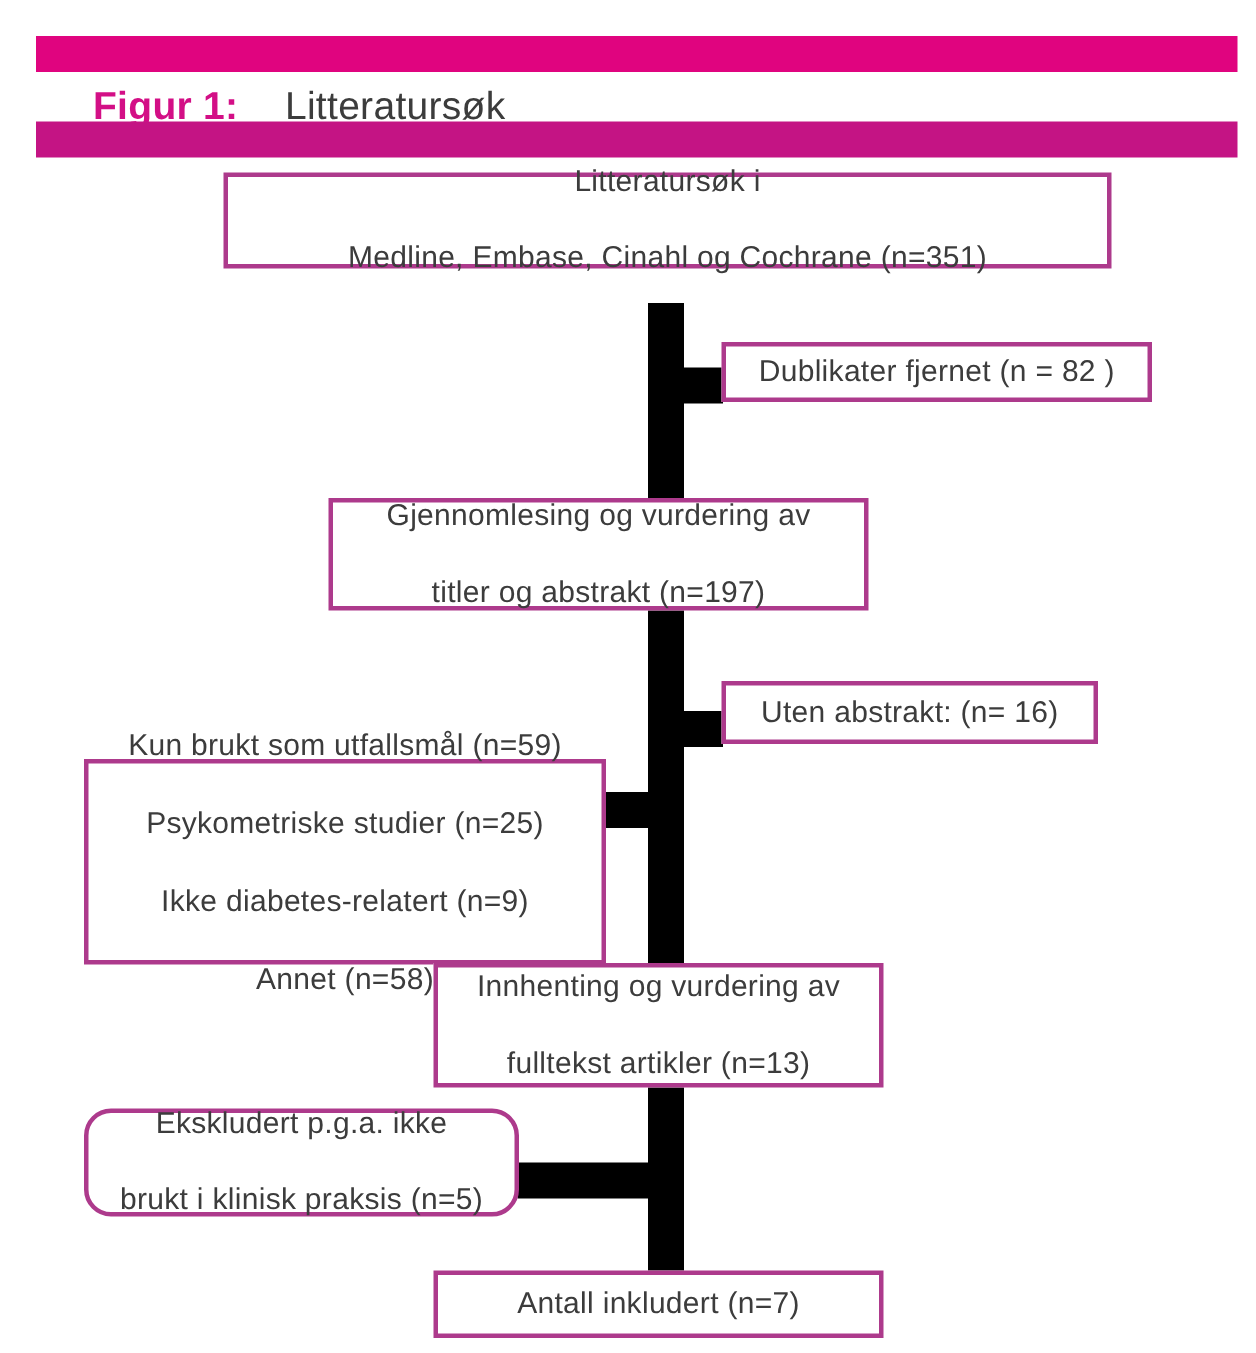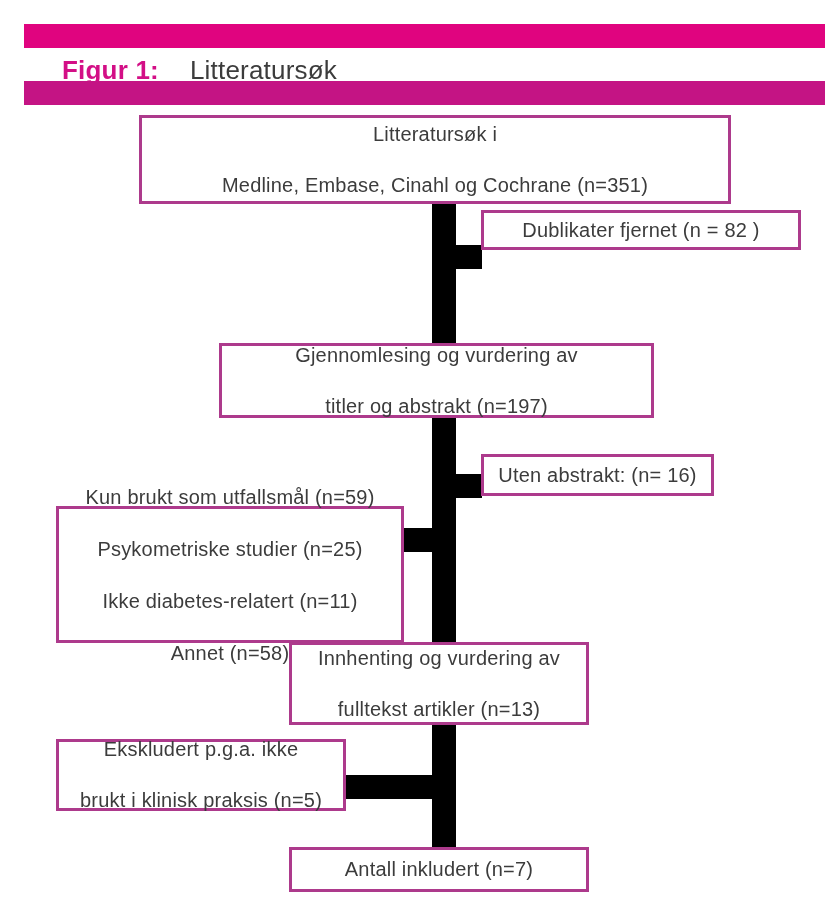--- a/index.html
+++ b/index.html
@@ -42,27 +42,27 @@
     background:#fff;
     display:flex;flex-direction:column;justify-content:center;align-items:center;
     text-align:center;
     color:var(--text);
     font-size:20px;line-height:27px;
     letter-spacing:0.2px;
     z-index:2;
   }
   .box-line{white-space:nowrap;}
   
-  .box-search            {left:115px; top:28px;  width:592px; height:89px;}
-  .box-duplicates        {left:457px; top:123px; width:320px; height:40px;}
-  .box-screening         {left:195px; top:256px; width:435px; height:75px;}
-  .box-no-abstract       {left:457px; top:367px; width:233px; height:42px;}
+  .box-search            {left:125px; top:28px;  width:592px; height:64px;}
+  .box-duplicates        {left:457px; top:141px; width:287px; height:40px;}
+  .box-screening         {left:195px; top:245px; width:360px; height:75px;}
+  .box-no-abstract       {left:457px; top:367px; width:251px; height:42px;}
   .box-excluded-reasons  {left:32px;  top:375px; width:348px; height:137px; line-height:28px;margin-top:44px;}
   .box-fulltext          {left:265px; top:555px; width:300px; height:83px;}
-  .box-excluded-practice {left:32px;  top:652px; width:290px; height:72px;}
+  .box-excluded-practice {left:32px;  top:652px; width:290px; height:72px;border-radius:18px;}
   .box-included          {left:265px; top:760px; width:300px; height:45px;}
   .connector{position:absolute;background:var(--connector);z-index:1;}
   .conn-main-vertical {left:408px; top:115px; width:3px;  height:647px;}
   .conn-duplicates    {left:410px; top:158px; width:48px; height:3px;}
   .conn-no-abstract   {left:410px; top:387px; width:48px; height:3px;}
   .conn-excluded-reasons {left:379px; top:441px; width:31px; height:3px;}
   .conn-excluded-practice{left:321px; top:688px; width:89px; height:3px;}
   .bottom-bar{
     position:absolute;left:0;top:893px;width:837px;height:8px;
     background:var(--accent-bar);
@@ -103,21 +103,21 @@
       <div class="box-line">titler og abstrakt (n=197)</div>
     </div>
 
     <div class="box box-no-abstract">
       <div class="box-line">Uten abstrakt: (n= 16)</div>
     </div>
 
     <div class="box box-excluded-reasons">
       <div class="box-line">Kun brukt som utfallsmål (n=59)</div>
       <div class="box-line">Psykometriske studier (n=25)</div>
-      <div class="box-line">Ikke diabetes-relatert (n=11)</div>
+      <div class="box-line">Ikke diabetes-relatert (n=9)</div>
       <div class="box-line">Annet (n=58)</div>
     </div>
 
     <div class="box box-fulltext">
       <div class="box-line">Innhenting og vurdering av</div>
       <div class="box-line">fulltekst artikler (n=13)</div>
     </div>
 
     <div class="box box-excluded-practice">
       <div class="box-line">Ekskludert p.g.a. ikke</div>

